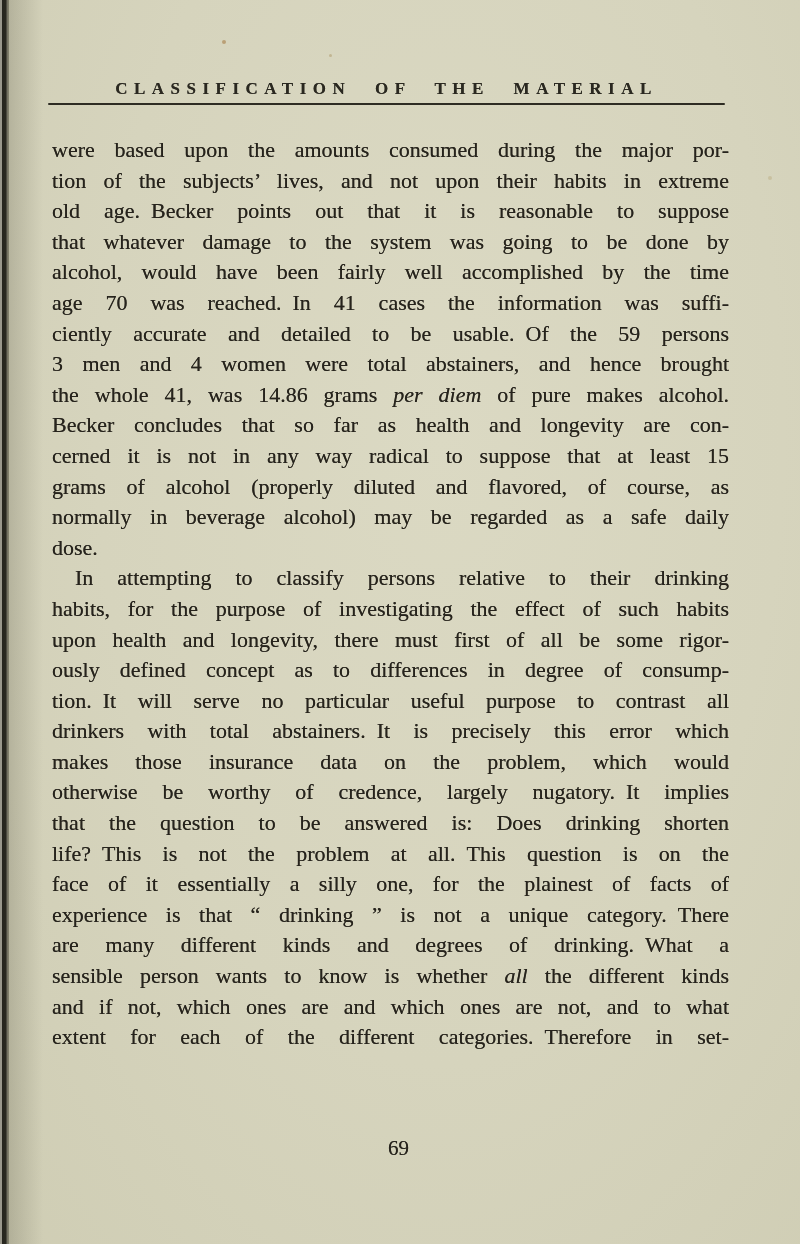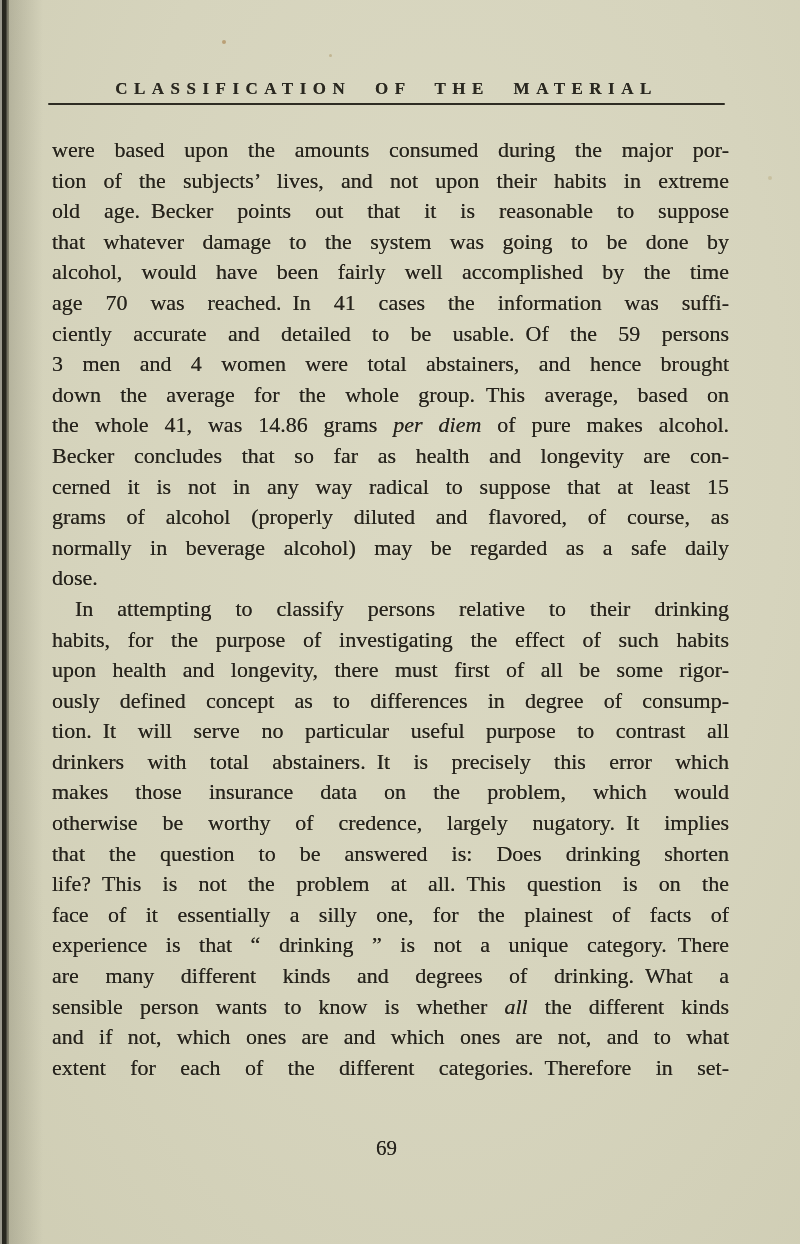--- a/index.html
+++ b/index.html
@@ -76,21 +76,21 @@
     height: 30.6px;
     overflow: hidden;
     text-align: justify;
     text-align-last: justify;
   }
   .line.unjustified { text-align-last: left; }
   .line.indent { text-indent: 23px; }
   .italic { font-style: italic; }
   .page-number {
     position: absolute;
-    left: 48px;
+    left: 60px;
     top: 1133px;
     width: 677px;
     text-align: center;
     font-size: 21px;
     line-height: 30px;
     color: #26231c;
     text-shadow: 0 0 0.6px rgba(38, 35, 28, 0.75);
   }
   .paper-speck {
     position: absolute;
@@ -114,21 +114,20 @@
   <div class="body-text">
       <div class="paragraph">
         <div class="line"><span>were based upon the amounts consumed during the major por-</span></div>
         <div class="line"><span>tion of the subjects’ lives, and not upon their habits in extreme</span></div>
         <div class="line"><span>old age. Becker points out that it is reasonable to suppose</span></div>
         <div class="line"><span>that whatever damage to the system was going to be done by</span></div>
         <div class="line"><span>alcohol, would have been fairly well accomplished by the time</span></div>
         <div class="line"><span>age 70 was reached. In 41 cases the information was suffi-</span></div>
         <div class="line"><span>ciently accurate and detailed to be usable. Of the 59 persons</span></div>
         <div class="line"><span>3 men and 4 women were total abstainers, and hence brought</span></div>
-        <div class="line"><span>down the average for the whole group. This average, based on</span></div>
         <div class="line"><span>the whole 41, was 14.86 grams </span><span class="italic">per diem</span><span> of pure makes alcohol.</span></div>
         <div class="line"><span>Becker concludes that so far as health and longevity are con-</span></div>
         <div class="line"><span>cerned it is not in any way radical to suppose that at least 15</span></div>
         <div class="line"><span>grams of alcohol (properly diluted and flavored, of course, as</span></div>
         <div class="line"><span>normally in beverage alcohol) may be regarded as a safe daily</span></div>
         <div class="line unjustified"><span>dose.</span></div>
       </div>
       <div class="paragraph">
         <div class="line indent"><span>In attempting to classify persons relative to their drinking</span></div>
         <div class="line"><span>habits, for the purpose of investigating the effect of such habits</span></div>

